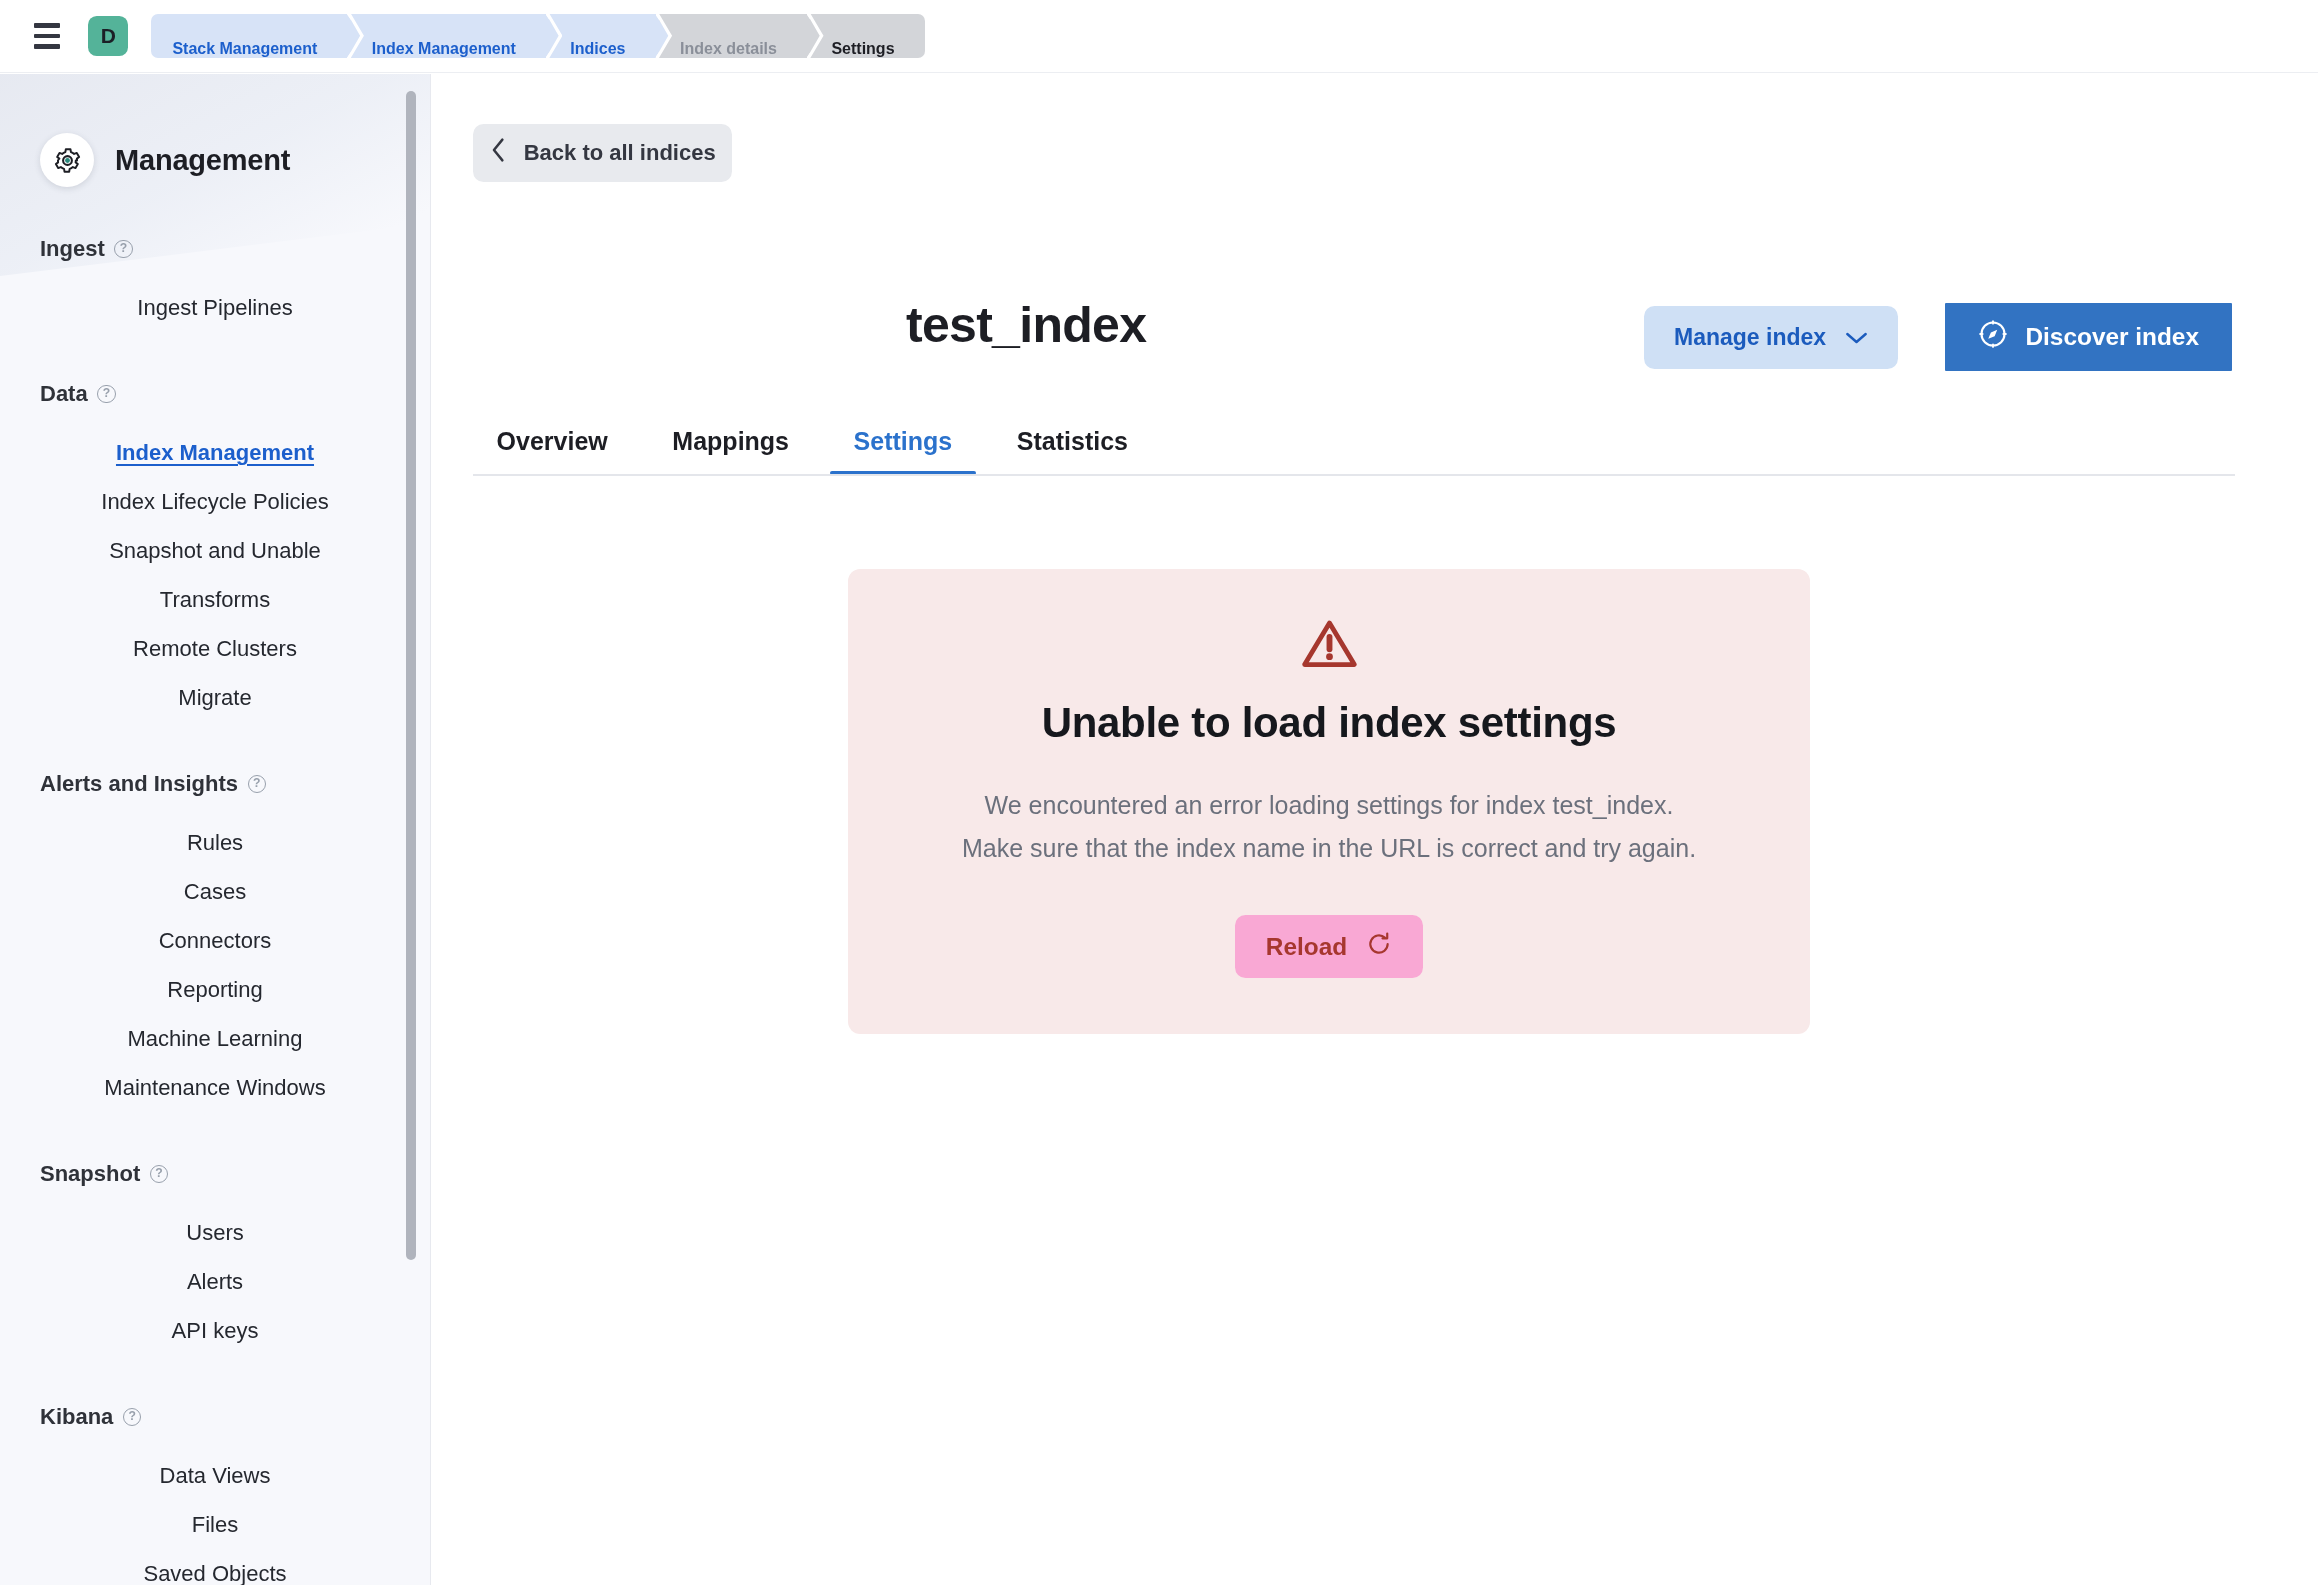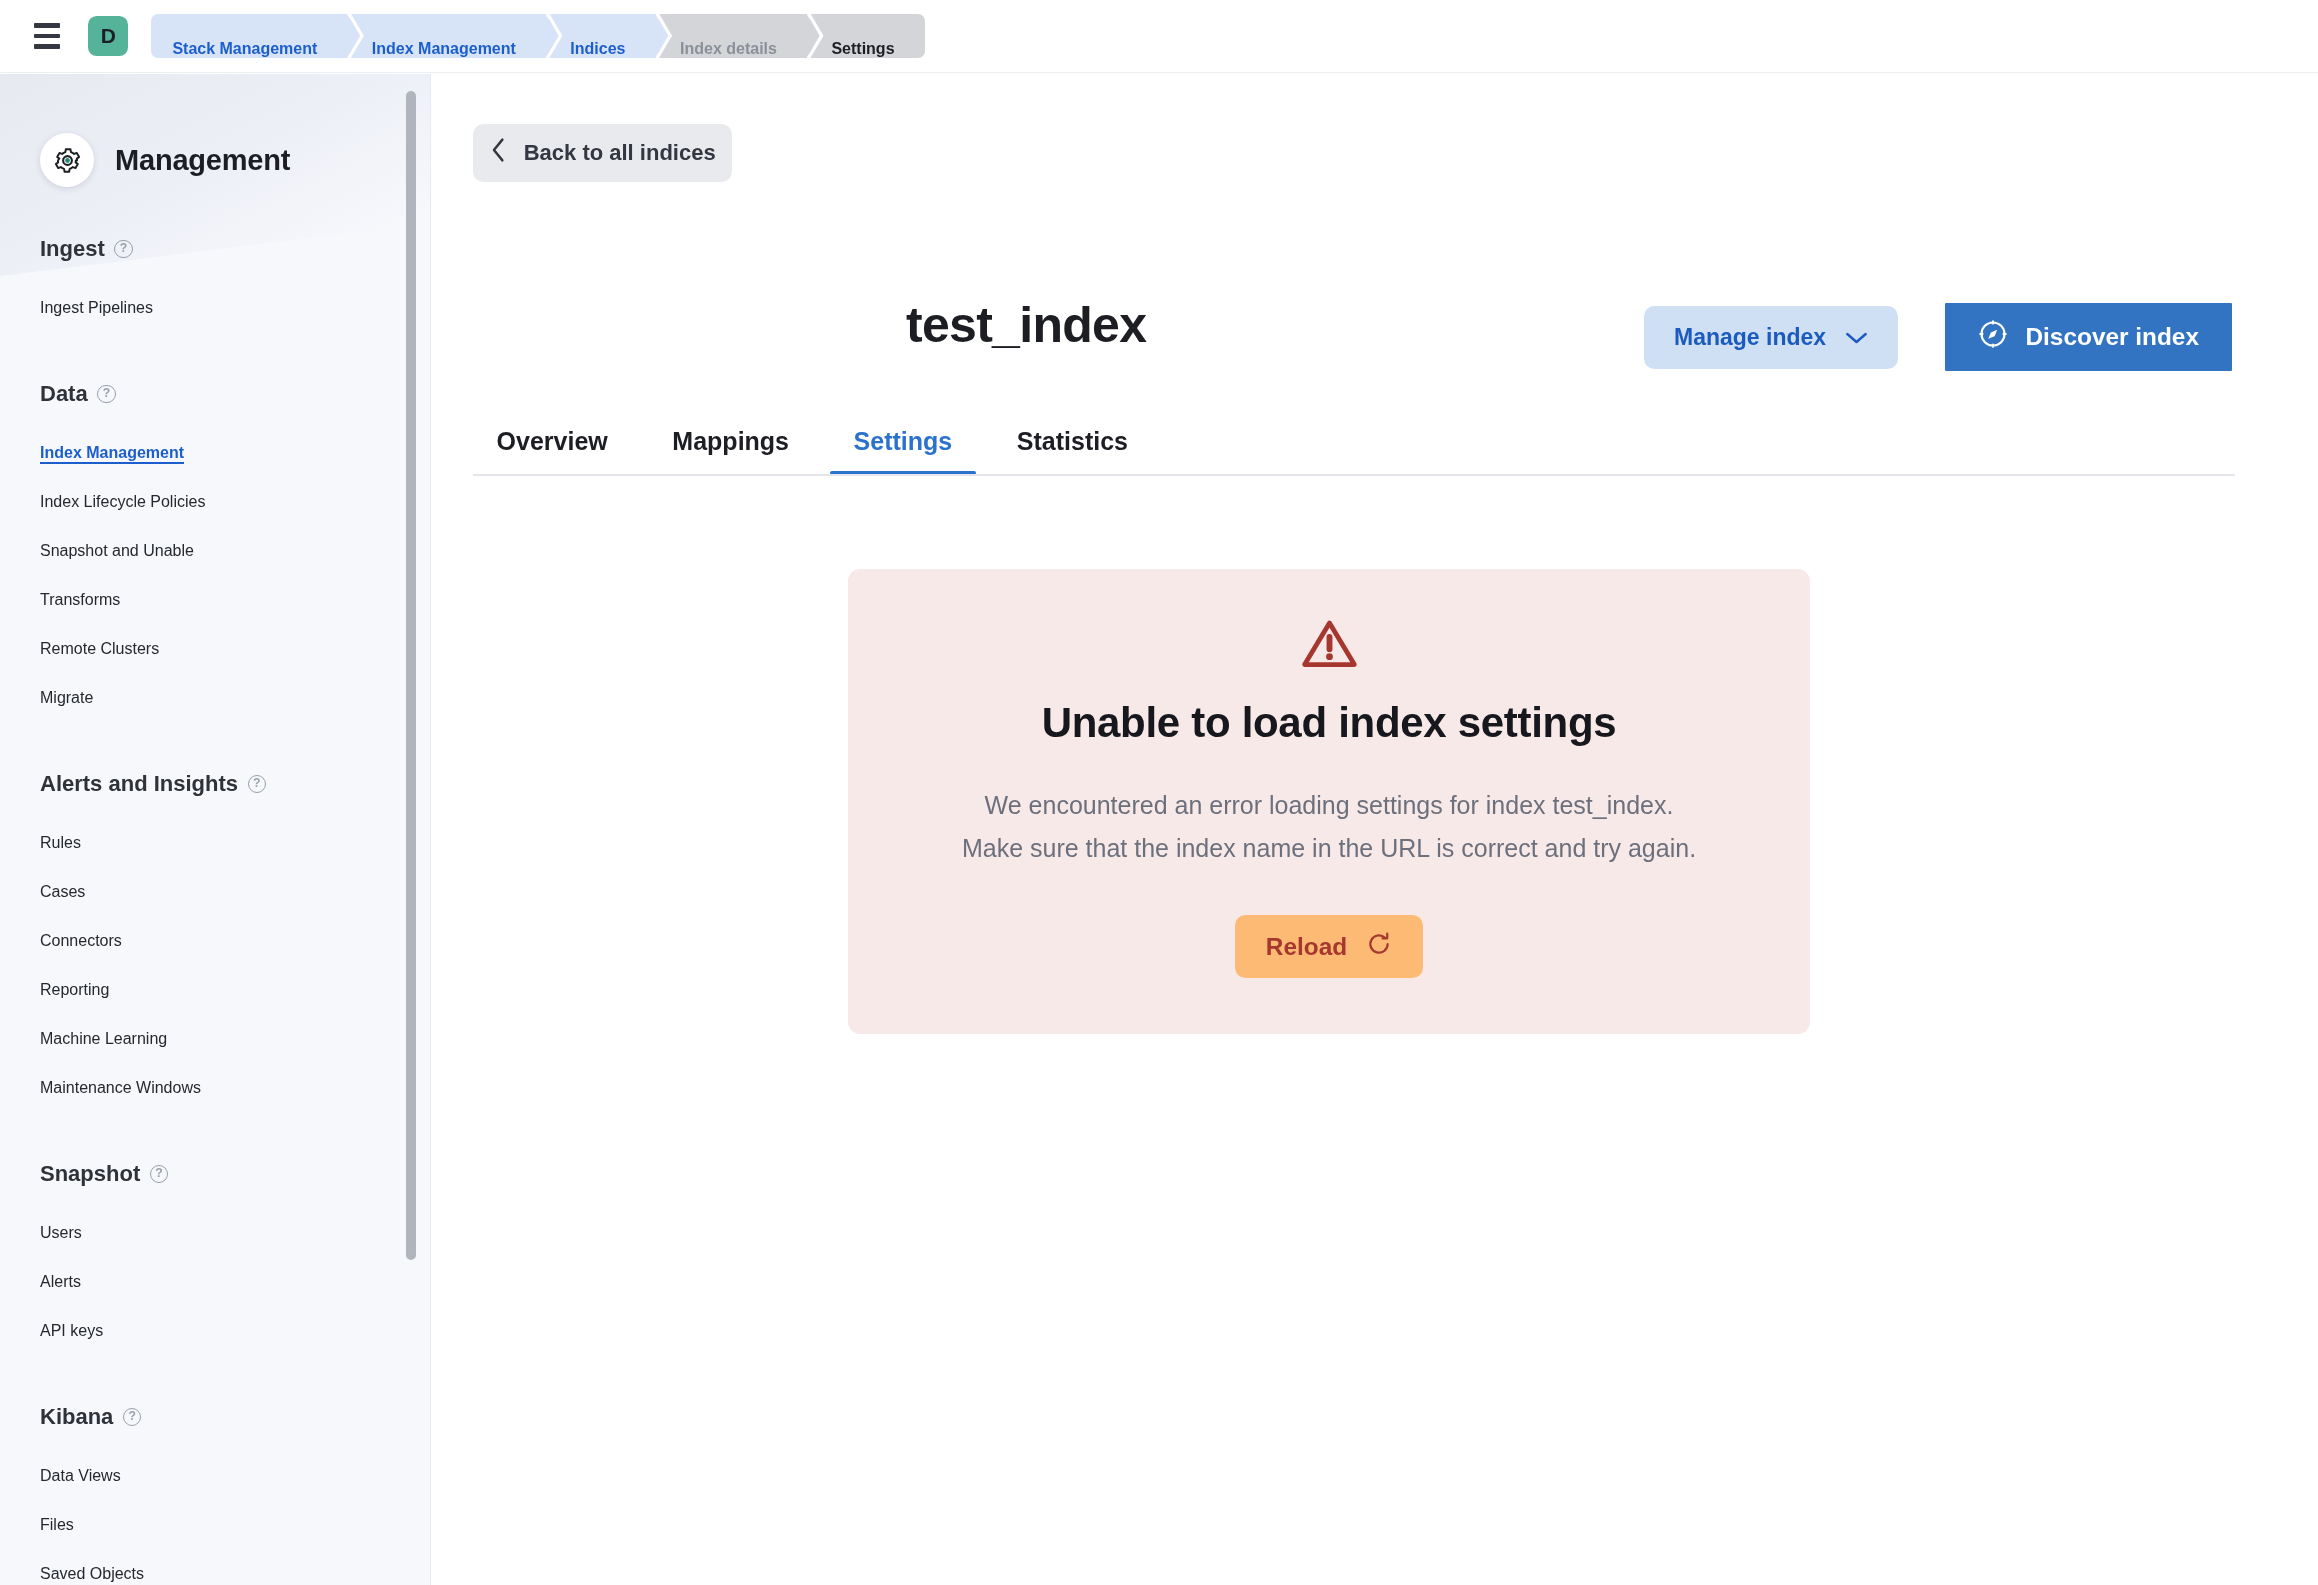--- a/index.html
+++ b/index.html
@@ -171,27 +171,27 @@
     border: 1.7px solid #98a0ac;
     color: #98a0ac;
     font-size: 12.2px;
     font-weight: 700;
     line-height: 15px;
     text-align: center;
     flex: none;
   }
 
   .side-item {
-    padding-left: 40px;
-    font-size: 16px;
+    font-size: 22px;
     color: #25282f;
     line-height: 49px;
     height: 49px;
     cursor: pointer;
     white-space: nowrap;
+    text-align: center;
   }
   .side-item.active {
     color: #1c5fcc;
     font-weight: 700;
     text-decoration: underline;
     text-underline-offset: 3.5px;
     text-decoration-thickness: 2.2px;
   }
 
   .side-scrollbar {
@@ -341,21 +341,21 @@
     line-height: 43px;
     margin-top: 37px;
   }
   .btn-reload {
     margin-top: 45px;
     display: inline-flex;
     align-items: center;
     gap: 19px;
     height: 63px;
     padding: 0 31px;
-    background: #fdba74;
+    background: #f9a8d4;
     color: #a6372e;
     border: none;
     border-radius: 10.5px;
     font-family: inherit;
     font-size: 24.4px;
     font-weight: 600;
     cursor: pointer;
   }
 </style>
 </head>

